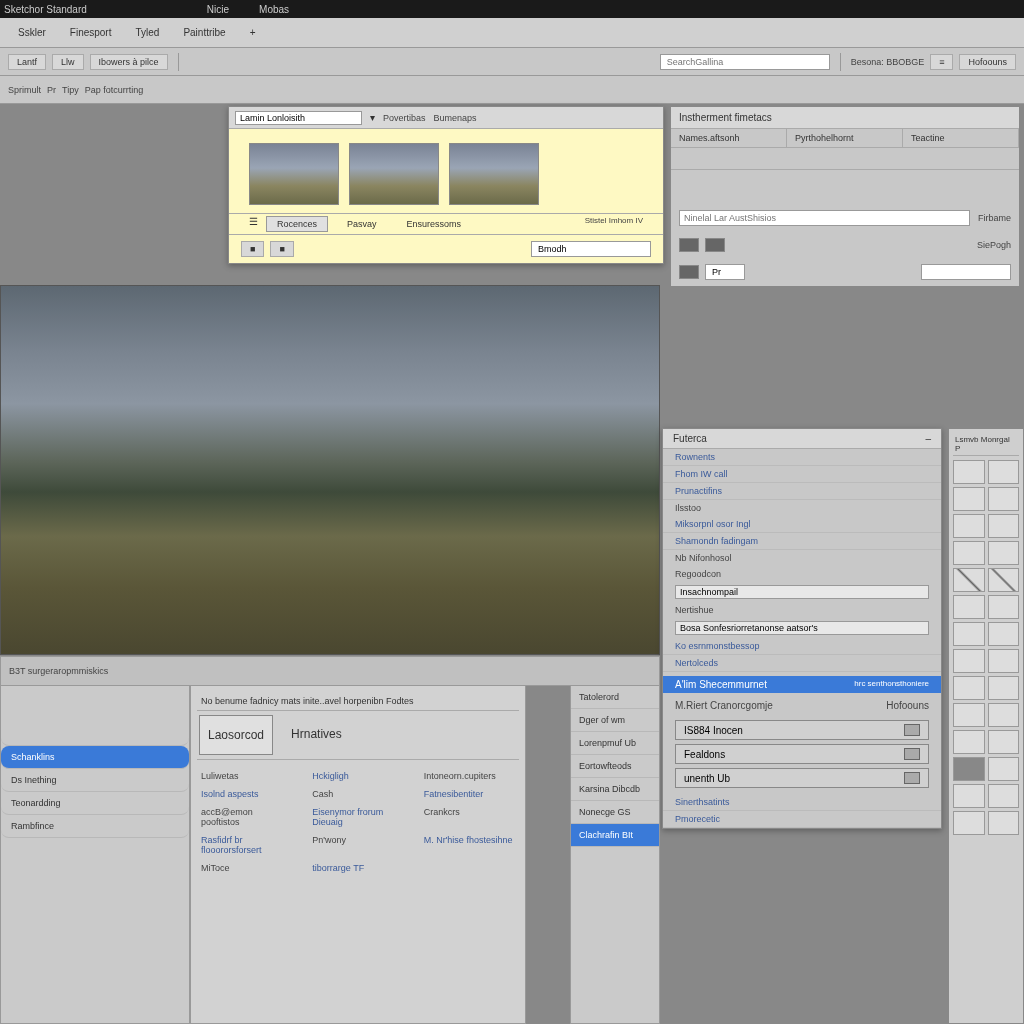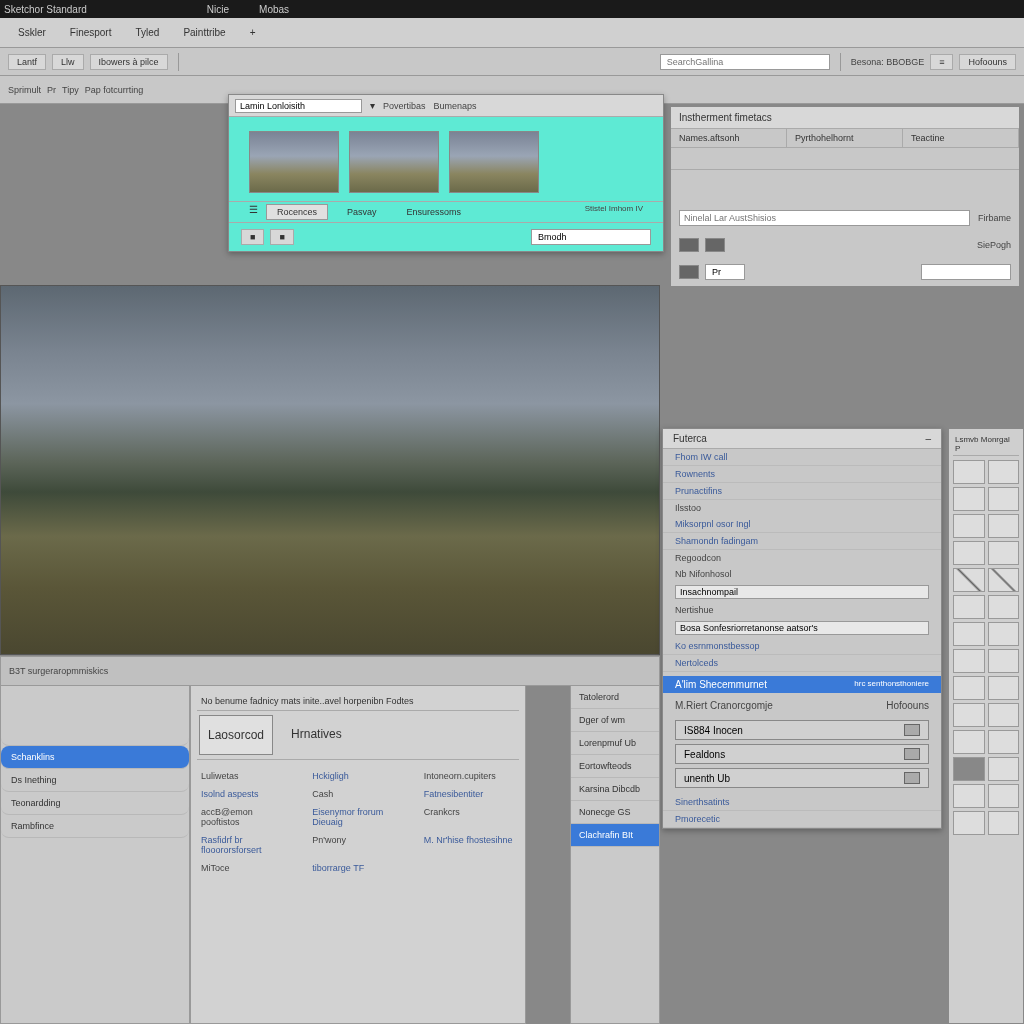--- a/index.html
+++ b/index.html
@@ -9,21 +9,21 @@
 .menubar { background: #d0d0d0; height: 30px; display: flex; align-items: center; padding: 0 8px; gap: 4px; border-bottom: 1px solid #999; }
 .menubar .item { padding: 4px 10px; cursor: pointer; }
 .toolbar1 { background: #c8c8c8; height: 28px; display: flex; align-items: center; padding: 0 8px; gap: 6px; border-bottom: 1px solid #999; }
 .toolbar2 { background: #c8c8c8; height: 28px; display: flex; align-items: center; padding: 0 8px; gap: 6px; border-bottom: 1px solid #999; }
 .tbtn { background: #d8d8d8; border: 1px solid #aaa; padding: 2px 8px; font-size: 9px; cursor: pointer; }
 .tinput { background: #fff; border: 1px solid #999; padding: 2px 6px; font-size: 9px; }
 .lbl { font-size: 9px; color: #444; }
 .sep { width: 1px; height: 18px; background: #999; margin: 0 4px; }
 
 
-.upper-panel { position: absolute; left: 228px; top: 94px; width: 436px; background: #5eead4; border: 1px solid #888; box-shadow: 0 2px 6px rgba(0,0,0,.3); }
+.upper-panel { position: absolute; left: 228px; top: 106px; width: 436px; background: #fef9c3; border: 1px solid #888; box-shadow: 0 2px 6px rgba(0,0,0,.3); }
 .upper-panel .hdr { background: #d8d8d8; height: 22px; display: flex; align-items: center; padding: 0 6px; border-bottom: 1px solid #aaa; gap: 8px; }
 .upper-panel .hdr input { flex: 0 0 100px; background:#fff; border:1px solid #999; padding:1px 4px; font-size:9px; }
 .upper-panel .thumbs { display: flex; gap: 10px; padding: 14px 20px 8px; }
 .thumb { width: 90px; height: 62px; border: 1px solid #888; background: linear-gradient(to bottom, #7a8395 0%, #9aa5b5 40%, #8a8560 70%, #6b6a4a 100%); }
 .upper-panel .tabrow { display: flex; gap: 8px; padding: 2px 20px; border-top:1px solid #aaa; }
 .upper-panel .tabrow .tab { padding: 2px 10px; font-size:9px; cursor:pointer; border:1px solid transparent; }
 .upper-panel .tabrow .tab.active { border:1px solid #999; background:#e0e0e0; }
 .upper-panel .btm { display:flex; gap:6px; padding:6px 12px; border-top:1px solid #aaa; align-items:center; }
 
 
@@ -174,28 +174,28 @@
   </div>
 </div>
 
 <div class="canvas"></div>
 
 <div class="inspector">
   <div class="title">
       <span>Futerca</span>
       <span>–</span>
     </div>
+  <div class="sect">Rownents</div>
   <div class="sect" style="display:flex;justify-content:space-between">Fhom IW call</div>
-  <div class="sect">Rownents</div>
   <div class="sect">Prunactifins</div>
   <div class="sectp">Ilsstoo</div>
   <div class="sect">Miksorpnl osor Ingl</div>
   <div class="sect">Shamondn fadingam</div>
+  <div class="sectp">Nb Nifonhosol</div>
   <div class="sectp">Regoodcon</div>
-  <div class="sectp">Nb Nifonhosol</div>
   <div class="field">
       <input value="Insachnompail" style="">
     </div>
   <div class="sectp">Nertishue</div>
   <div class="field">
       <input value="Bosa Sonfesriorretanonse aatsor's" style="">
     </div>
   <div class="sect">Ko esrnmonstbessop</div>
   <div class="sect" style="display:flex;justify-content:space-between">Nertolceds</div>
   <div class="hl" style="display:flex;justify-content:space-between">

